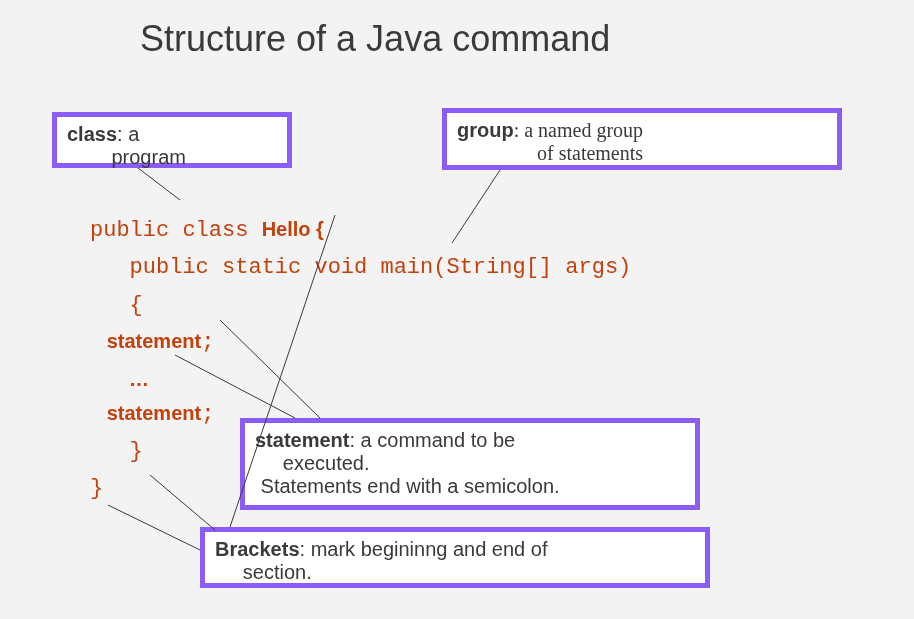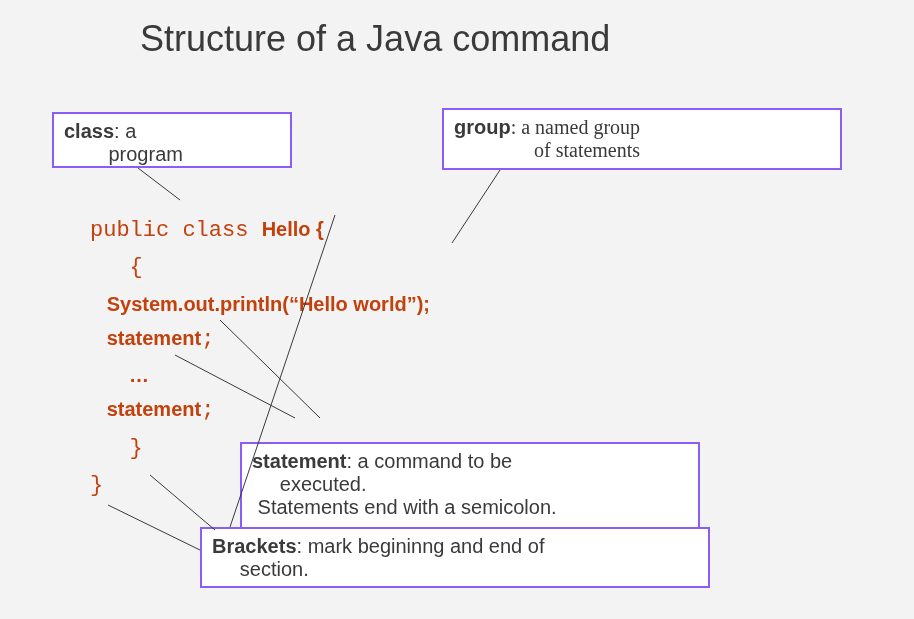--- a/index.html
+++ b/index.html
@@ -19,21 +19,21 @@
       position: absolute;
       top: 18px;
       left: 140px;
       font-size: 36px;
       font-weight: normal;
       color: #3a3a3a;
     }
     .callout-box {
       position: absolute;
       background: #fff;
-      border: 2px solid #8b5cf6;
+      border: 5px solid #8b5cf6;
       padding: 6px 10px;
       font-size: 20px;
       color: #3a3a3a;
     }
     .callout-box .bold {
       font-weight: bold;
     }
     .code-area {
       position: absolute;
       top: 212px;
@@ -72,35 +72,35 @@
 <div class="callout-box" style="top:112px; left:52px; width:240px; height:56px;">
   <span class="bold">class</span><span style="white-space:pre;">: a
         program</span>
 </div>
 
 <div class="callout-box" style="top:108px; left:442px; width:400px; height:62px;">
   <span class="bold">group</span><span style="white-space:pre;font-family:Liberation Serif, serif;">: a named group
                 of statements</span>
 </div>
 
-<div class="callout-box" style="top:418px; left:240px; width:460px; height:92px;margin-top:24px;">
+<div class="callout-box" style="top:418px; left:240px; width:460px; height:92px;">
   <span class="bold">statement</span><span style="white-space:pre;">: a command to be
      executed.
  Statements end with a semicolon.</span>
 </div>
 
 <div class="callout-box" style="top:527px; left:200px; width:510px; height:61px;">
   <span class="bold">Brackets</span><span style="white-space:pre;">: mark begininng and end of
      section.</span>
 </div>
 
 <div class="code-area">
   <div class="line"><span>public class </span><span class="sans-bold">Hello {</span></div>
+  <div class="line">   public static void main(String[] args)</div>
   <div class="line">   {</div>
-  <div class="line sans-bold">   System.out.println(“Hello world”);</div>
   <div class="line"><span class="sans-bold">   statement</span><span>;</span></div>
   <div class="line sans-bold">       …</div>
   <div class="line"><span class="sans-bold">   statement</span><span>;</span></div>
   <div class="line">   }</div>
   <div class="line">}</div>
 </div>
 
 <svg class="lines">
 
   <line x1="138" y1="168" x2="180" y2="200"></line>

